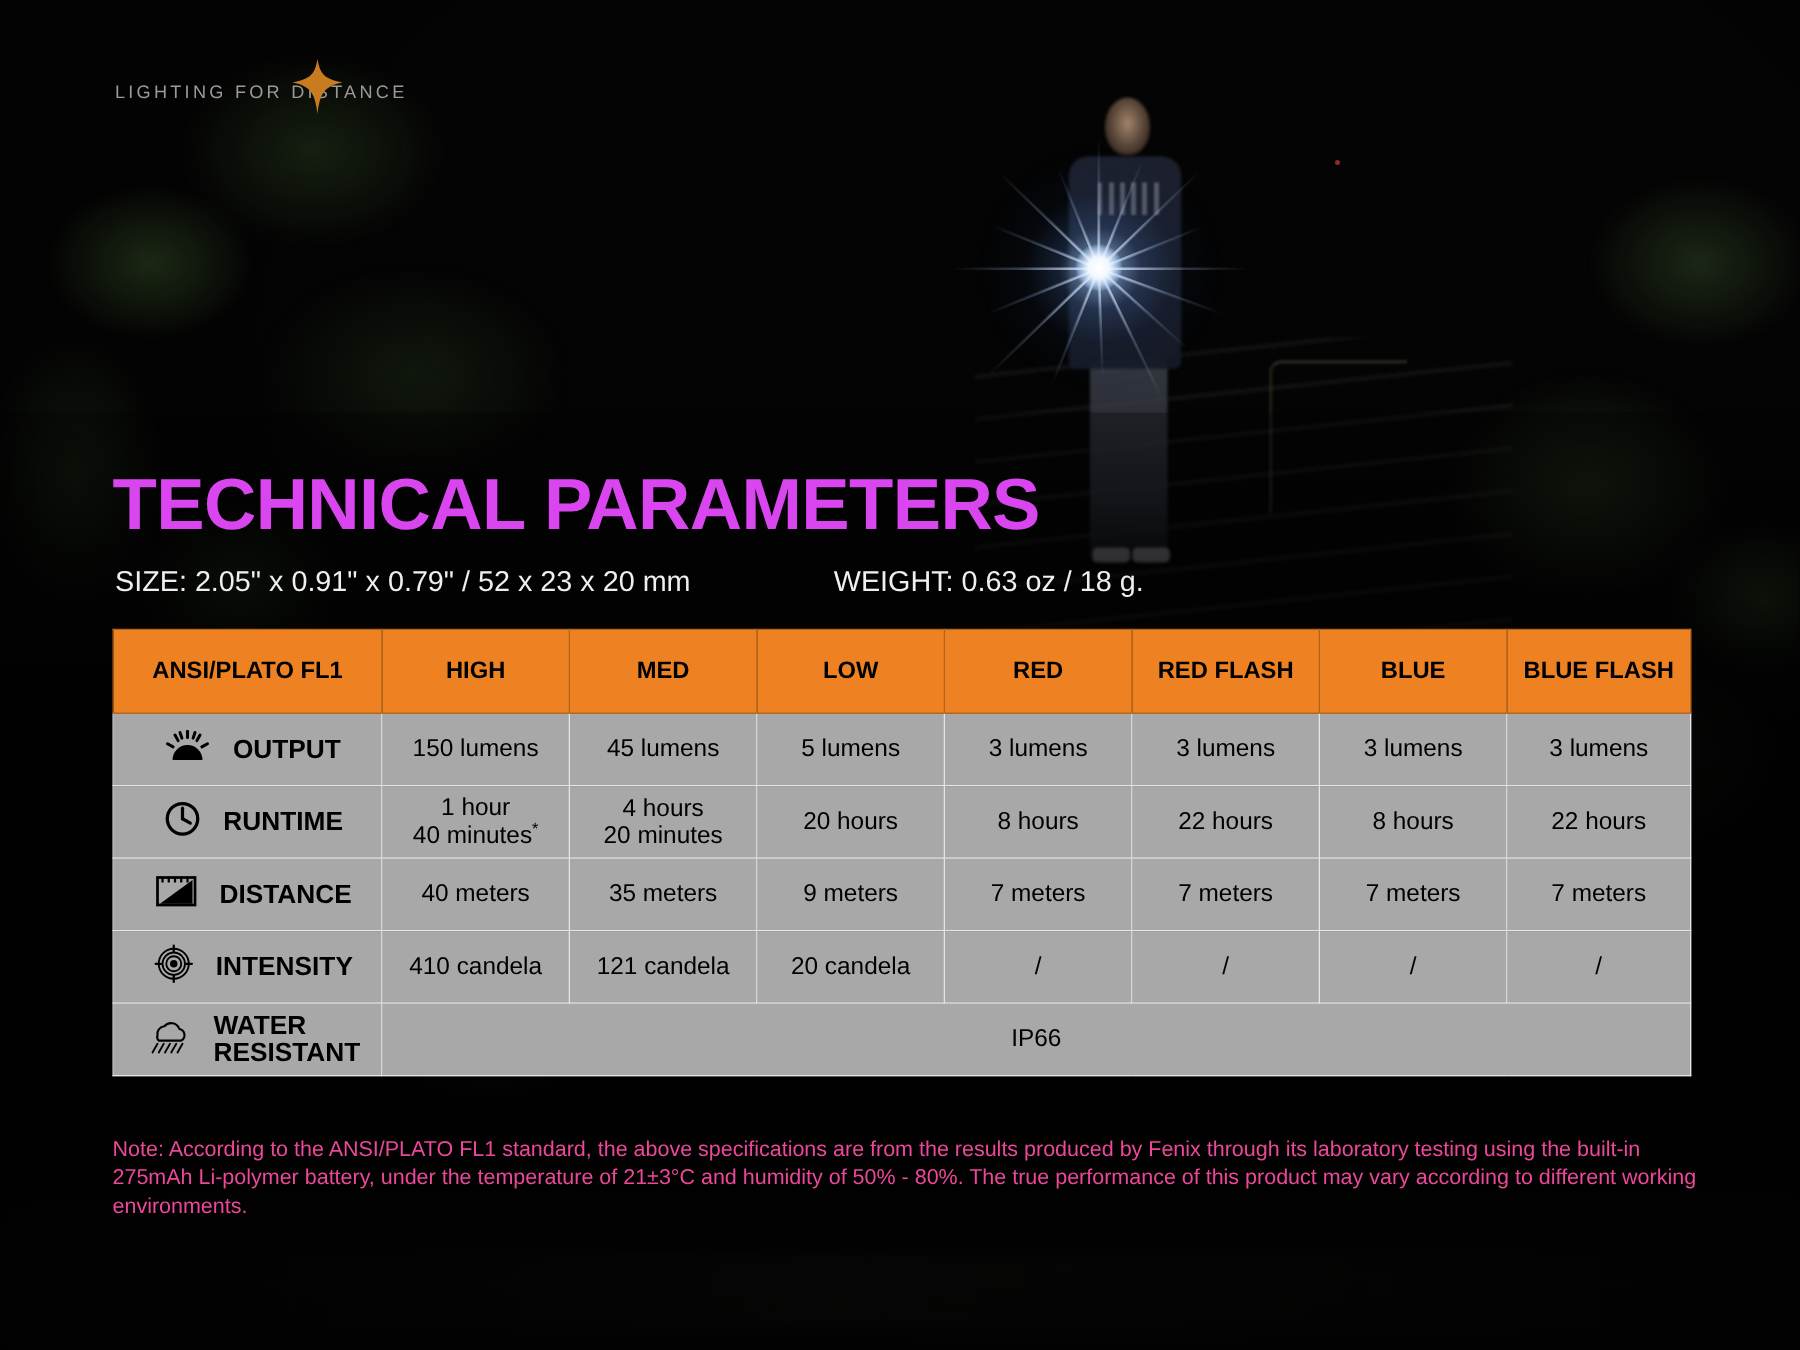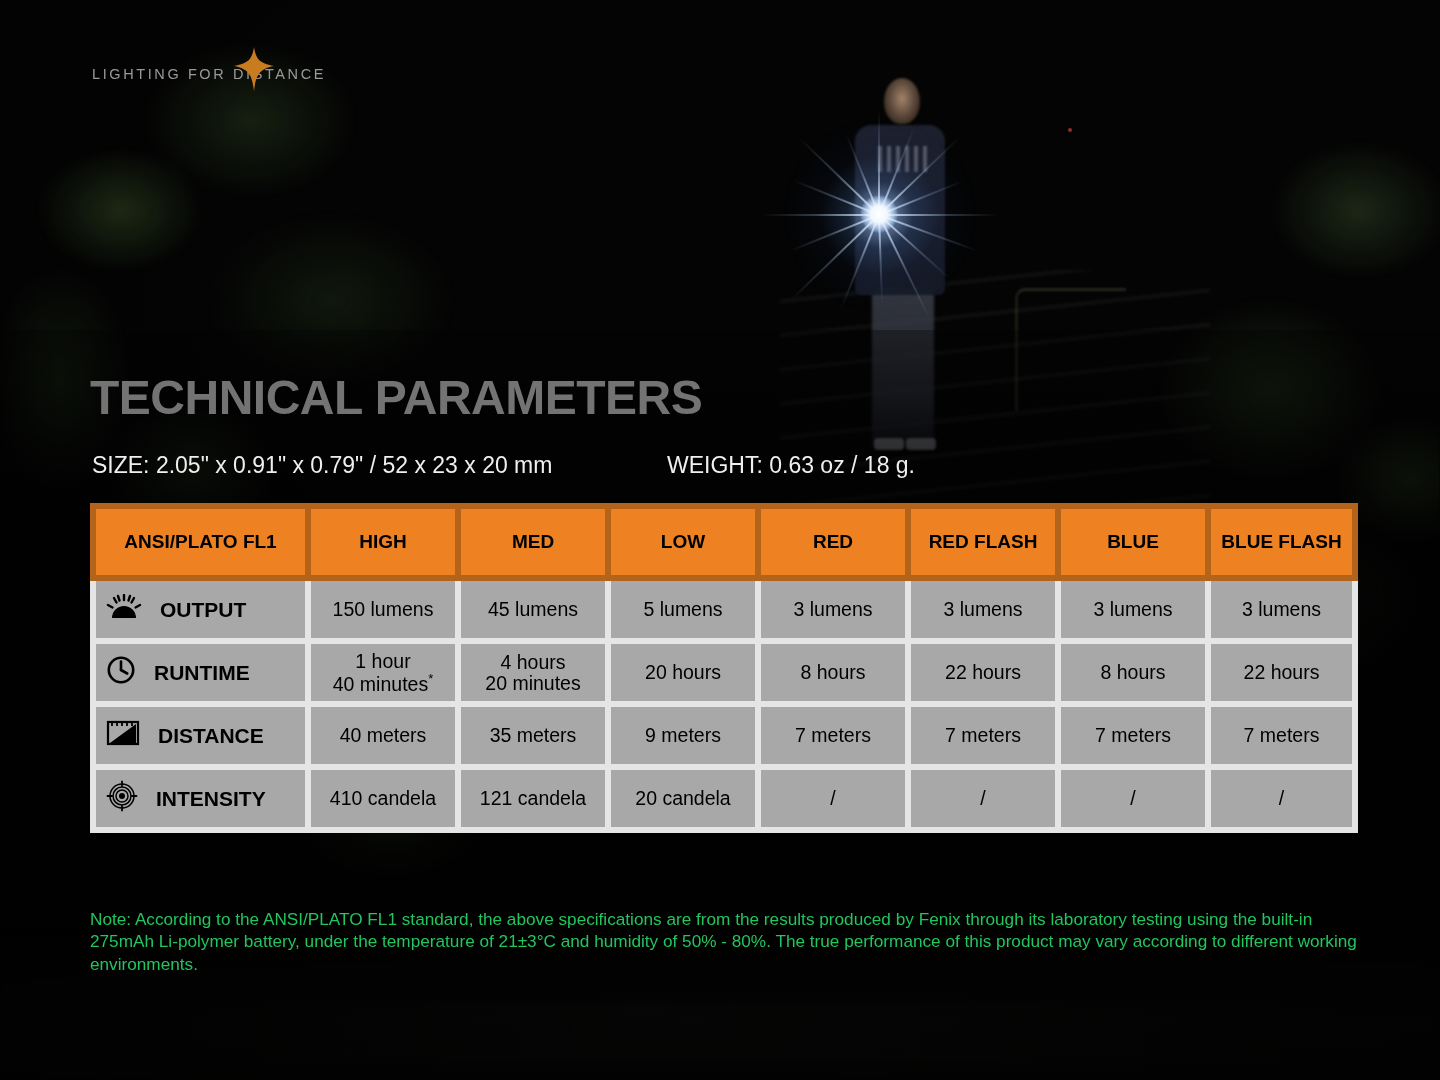--- a/index.html
+++ b/index.html
@@ -140,40 +140,40 @@
   .logo-star{position:absolute;left:139px;top:-16px;}
   .logo-tag{
     margin-top:4px;
     font-size:14.5px;letter-spacing:2.6px;color:#9a9a9a;
     font-family:"Liberation Sans", sans-serif;
   }
 
   
   #title{
     position:absolute;left:90px;top:370px;
-    font-size:48px;font-weight:bold;color:#737373;
+    font-size:58px;font-weight:bold;color:#d946ef;
     letter-spacing:-0.5px;
     font-family:"Liberation Sans", sans-serif;
   }
   #specs{
     position:absolute;left:92px;top:452px;width:1000px;
     color:#efefef;font-size:23px;
     font-family:"Liberation Sans", sans-serif;
   }
   #specs .size{display:inline-block;width:575px;}
   #specs .weight{display:inline-block;}
 
   
   #spec-table{
     position:absolute;left:90px;top:503px;width:1262px;
     border-collapse:collapse;
     table-layout:fixed;
   }
   #spec-table th, #spec-table td{
-    border:6px solid #e5e5e5;
+    border:1px solid #e5e5e5;
     text-align:center;
     vertical-align:middle;
     color:#000;
     font-family:"Liberation Sans", sans-serif;
     margin-top:18px;
   }
   #spec-table thead th{
     background:#EE8222;
     height:64px;
     font-size:19px;
@@ -186,30 +186,30 @@
     height:55px;
     font-size:19.5px;
     font-weight:normal;
   }
   #spec-table tbody td.label{
     text-align:left;
     padding-left:10px;
     font-weight:bold;
     font-size:21px;
   }
-  .lbl-wrap{display:flex;align-items:center;gap:18px;}
+  .lbl-wrap{display:flex;align-items:center;gap:18px;justify-content:center;}
   .lbl-txt{line-height:1.02;}
   .two-line{line-height:1.06;font-size:19px;}
   .sup{font-size:13px;vertical-align:super;}
   .ico{flex:0 0 auto;display:inline-block;}
 
   
   #note{
     position:absolute;left:90px;top:908px;width:1268px;
-    color:#22c55e;font-size:17.2px;line-height:1.30;
+    color:#ec4899;font-size:17.2px;line-height:1.30;
     font-family:"Liberation Sans", sans-serif;
   }
   #note p{margin:0;}
   #note p.star{margin-top:13px;}
 </style>
 </head>
 <body>
 
 <div id="photo">
   <div class="veg-l"></div>
@@ -398,18 +398,41 @@
       <td>410 candela</td>
       <td>121 candela</td>
       <td>20 candela</td>
       <td>/</td>
       <td>/</td>
       <td>/</td>
       <td>/</td>
     </tr>
 
 
+    <tr>
+      <td class="label">
+        <span class="lbl-wrap">
+          <span class="ico">
+            <svg width="36" height="30" viewBox="0 0 36 30">
+              <path d="M9 14 a6 6 0 0 1 5.5 -7 a7 7 0 0 1 12 2.2 a5 5 0 0 1 1.5 9.3 H10 a4.5 4.5 0 0 1 -1 -4.5 Z" fill="none" stroke="#000" stroke-width="1.7" stroke-linejoin="round"></path>
+              <g stroke="#000" stroke-width="1.5" stroke-linecap="round">
+                <line x1="9" y1="21" x2="5" y2="28"></line>
+                <line x1="14" y1="21" x2="10" y2="28"></line>
+                <line x1="19" y1="21" x2="15" y2="28"></line>
+                <line x1="24" y1="21" x2="20" y2="28"></line>
+                <line x1="29" y1="21" x2="25" y2="28"></line>
+              </g>
+            </svg>
+          </span>
+          <span class="lbl-txt">
+            <span>WATER</span><br>
+            <span>RESISTANT</span>
+          </span>
+        </span>
+      </td>
+      <td colspan="7">IP66</td>
+    </tr>
   </tbody>
 </table>
 
 <div id="note">
   <p>Note: According to the ANSI/PLATO FL1 standard, the above specifications are from the results produced by Fenix through its laboratory testing using the built-in 275mAh Li-polymer battery, under the temperature of 21±3°C and humidity of 50% - 80%. The true performance of this product may vary according to different working environments.</p>
 </div>
 
 </body></html>

